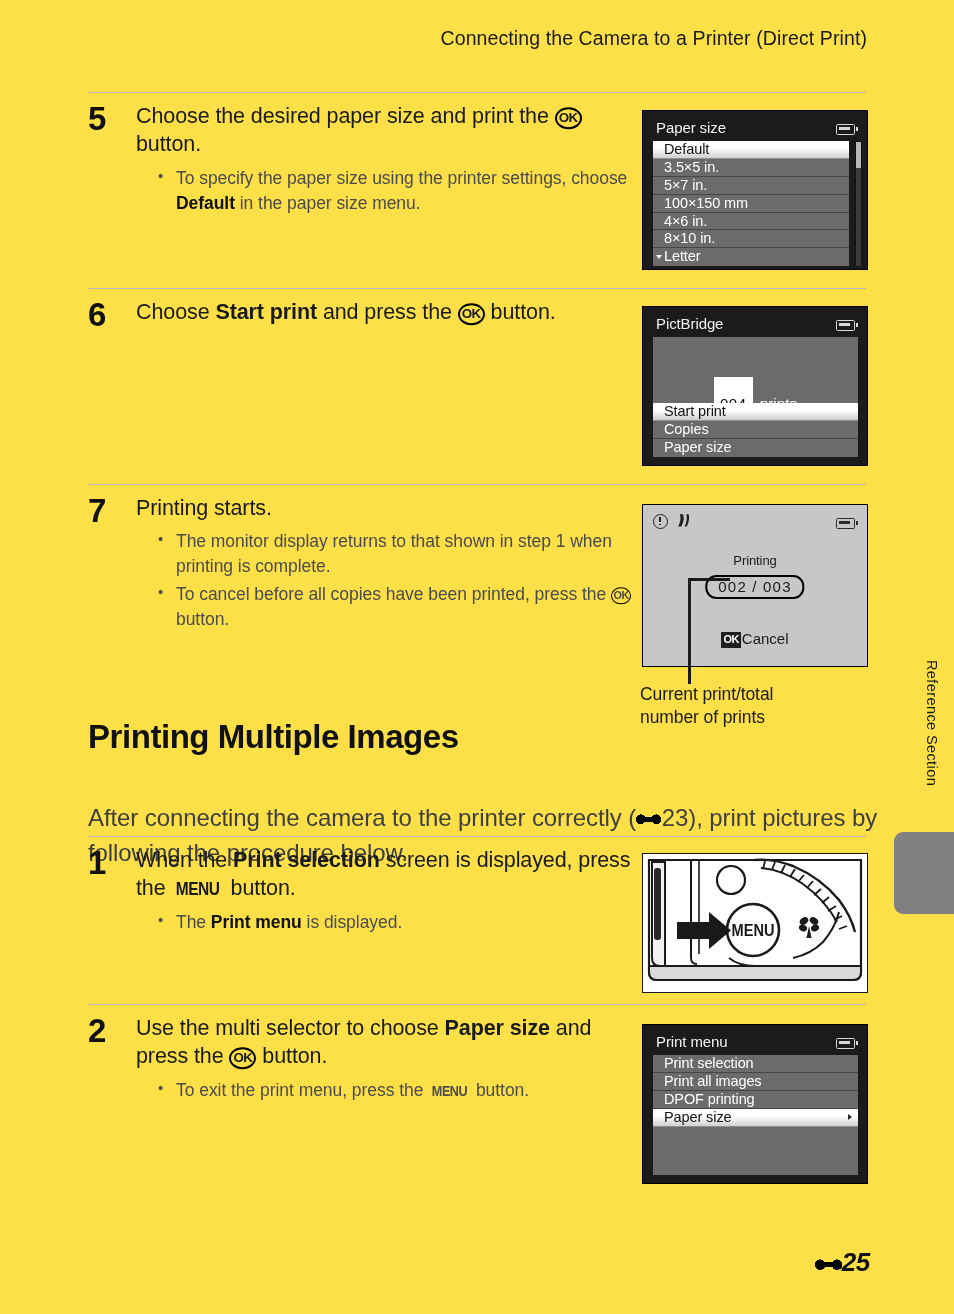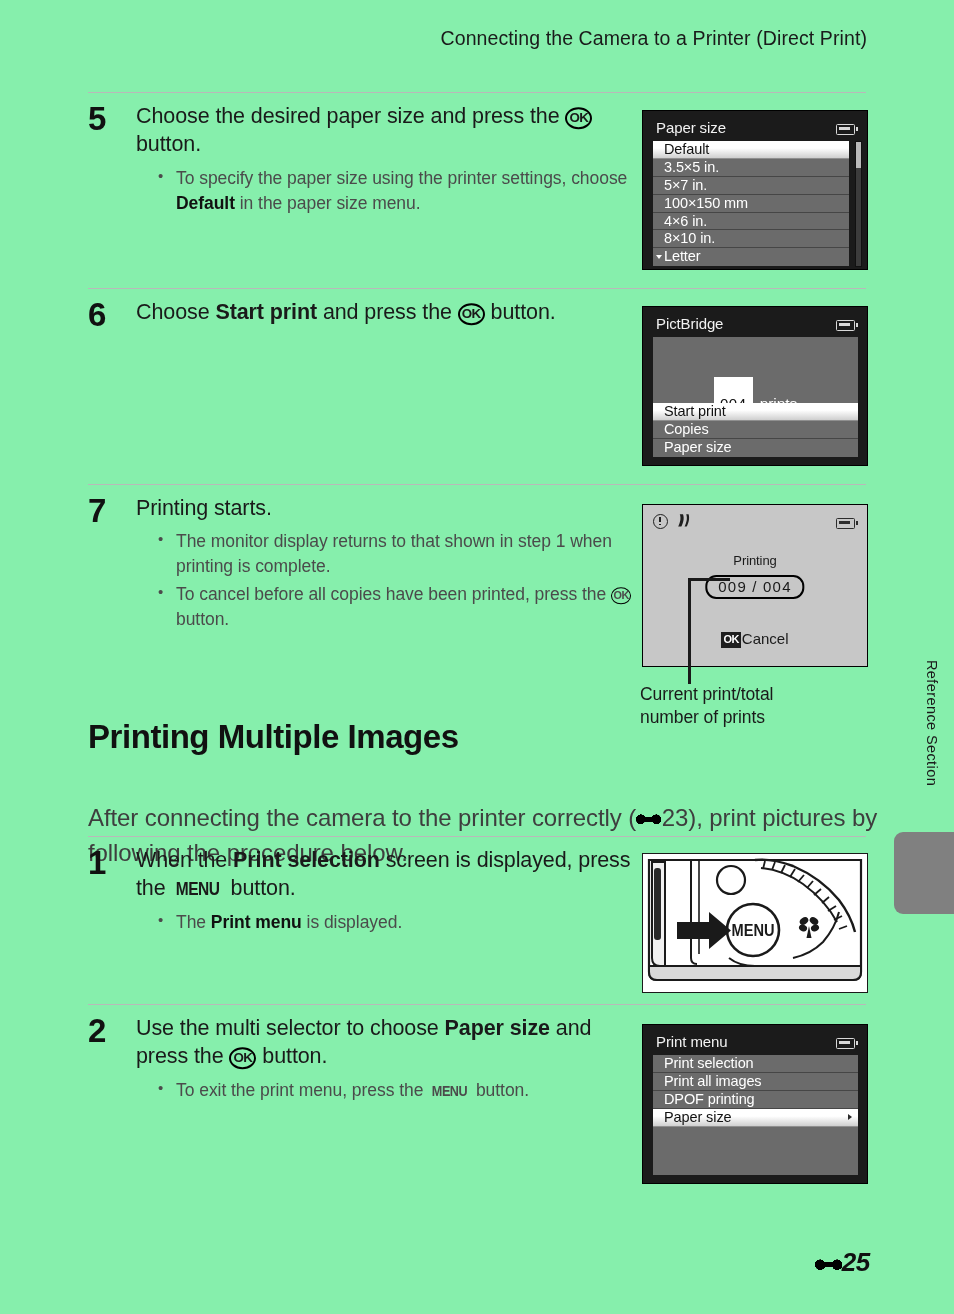--- a/index.html
+++ b/index.html
@@ -10,21 +10,21 @@
     background: #ffffff;
     font-family: "Liberation Sans", sans-serif;
     color: #000000;
     overflow: hidden;
   }
 
   .page {
     position: relative;
     width: 954px;
     height: 1314px;
-    background: #86efac;
+    background: #fde047;
   }
 
   
   .page-header {
     position: absolute;
     top: 27px;
     right: 87px;
     font-size: 19.5px;
     color: #1a1a1a;
     letter-spacing: 0.1px;
@@ -433,21 +433,21 @@
   <div class="rule r1"></div>
   <div class="rule r2"></div>
   <div class="rule r3"></div>
   <div class="rule r4"></div>
   <div class="rule r5"></div>
 
   <div class="step" style="top:102px;">
     <div class="step-num">5</div>
     <div class="step-body">
       <div class="step-title">
-        <span>Choose the desired paper size and press the</span>
+        <span>Choose the desired paper size and print the</span>
         <span class="ok-glyph">OK</span>
         <span>button.</span>
       </div>
       <div class="bullets">
         <div class="bullet">
           <span>To specify the paper size using the printer settings, choose </span><b>Default</b><span> in the paper size menu.</span>
         </div>
       </div>
     </div>
   </div>
@@ -534,21 +534,21 @@
       <span class="icon-exclaim"></span>
       <span class="icon-shake">
         <svg width="16" height="16" viewBox="0 0 16 16" aria-hidden="true">
           <path d="M3.2 13.6 C3.2 13.6 5.0 10.0 5.4 6.6 C5.8 3.4 4.8 1.2 4.8 1.2 L8.0 1.2 C8.0 1.2 9.0 3.4 8.6 6.6 C8.2 10.0 6.4 13.6 6.4 13.6 Z" fill="#1f1f1f"></path>
           <path d="M9.6 13.6 C9.6 13.6 11.4 10.0 11.8 6.6 C12.2 3.4 11.2 1.2 11.2 1.2 L13.6 1.2 C13.6 1.2 14.4 3.4 14.0 6.6 C13.6 10.0 11.8 13.6 11.8 13.6 Z" fill="#1f1f1f"></path>
         </svg>
       </span>
     </div>
     <div class="batt-icon dark"></div>
     <div class="prog-printing">Printing</div>
-    <div class="prog-counter">009 / 004</div>
+    <div class="prog-counter">002 / 003</div>
     <div class="prog-cancel">
       <span class="cancel-ok">OK</span><span>Cancel</span>
     </div>
   </div>
 
   <div class="callout-line" style="left:688px; top:578px; width:42px; height:2.5px;"></div>
   <div class="callout-line" style="left:688px; top:578px; width:2.5px; height:106px;"></div>
   <div class="callout-text" style="left:640px; top:683px; width:230px;">
     <div>Current print/total</div>
     <div>number of prints</div>

